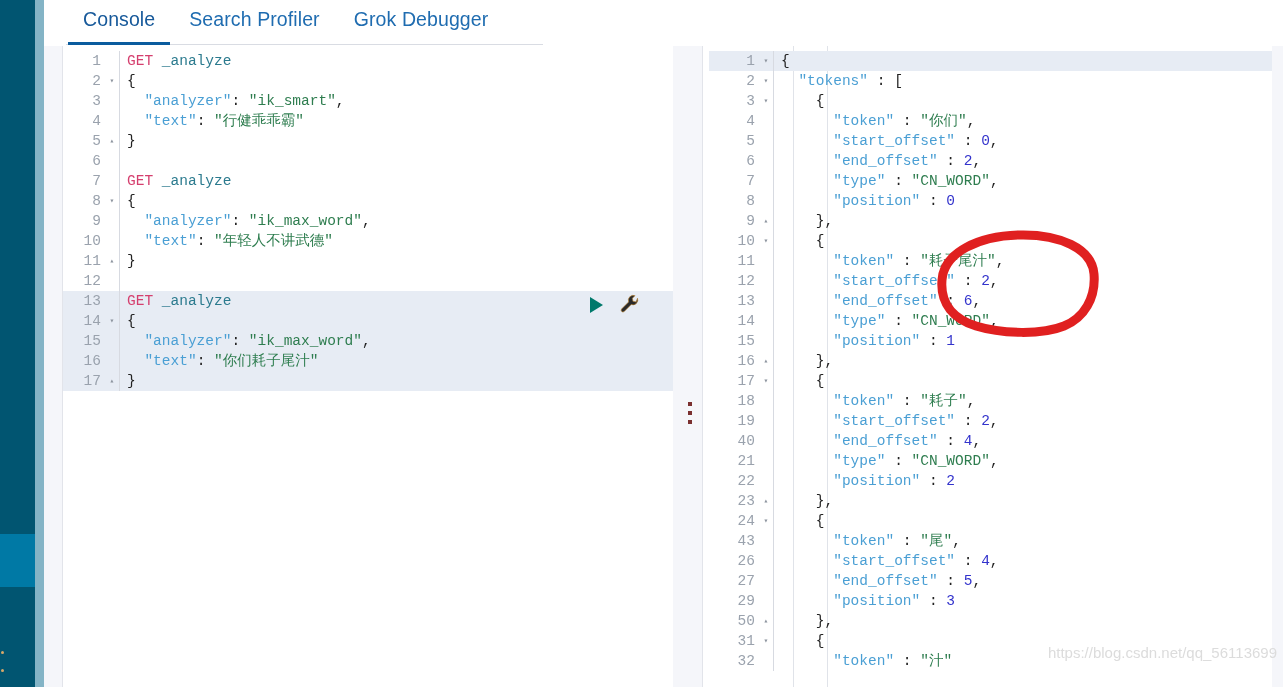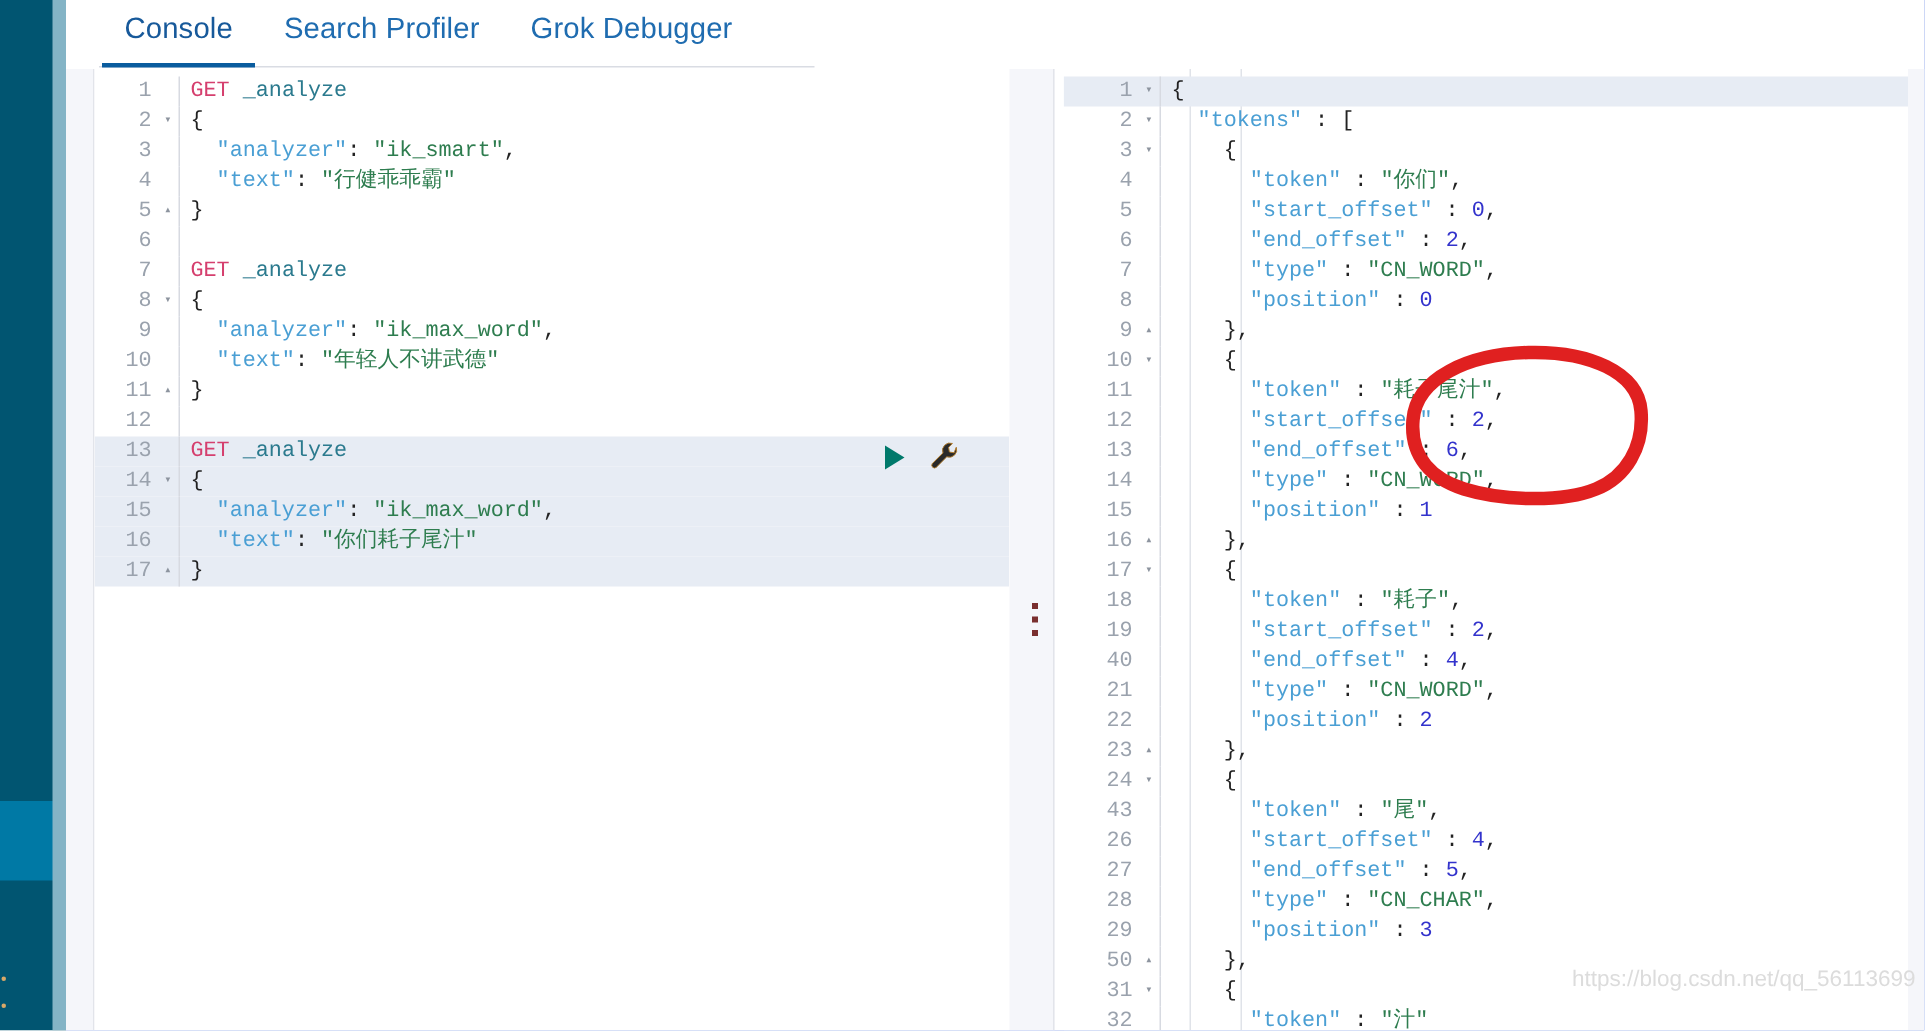--- a/index.html
+++ b/index.html
@@ -340,21 +340,20 @@
               <div class="line"><span class="ln pane-right-ln">18</span><span class="fold"></span><span class="gutter-sep"></span><span class="code"><span class="t-punct">      </span><span class="t-key">"token"</span><span class="t-punct"> : </span><span class="t-str">"耗子"</span><span class="t-punct">,</span></span></div>
               <div class="line"><span class="ln pane-right-ln">19</span><span class="fold"></span><span class="gutter-sep"></span><span class="code"><span class="t-punct">      </span><span class="t-key">"start_offset"</span><span class="t-punct"> : </span><span class="t-num">2</span><span class="t-punct">,</span></span></div>
               <div class="line"><span class="ln pane-right-ln">40</span><span class="fold"></span><span class="gutter-sep"></span><span class="code"><span class="t-punct">      </span><span class="t-key">"end_offset"</span><span class="t-punct"> : </span><span class="t-num">4</span><span class="t-punct">,</span></span></div>
               <div class="line"><span class="ln pane-right-ln">21</span><span class="fold"></span><span class="gutter-sep"></span><span class="code"><span class="t-punct">      </span><span class="t-key">"type"</span><span class="t-punct"> : </span><span class="t-str">"CN_WORD"</span><span class="t-punct">,</span></span></div>
               <div class="line"><span class="ln pane-right-ln">22</span><span class="fold"></span><span class="gutter-sep"></span><span class="code"><span class="t-punct">      </span><span class="t-key">"position"</span><span class="t-punct"> : </span><span class="t-num">2</span></span></div>
               <div class="line"><span class="ln pane-right-ln">23</span><span class="fold">▴</span><span class="gutter-sep"></span><span class="code"><span class="t-punct">    </span><span class="t-brace">}</span><span class="t-punct">,</span></span></div>
               <div class="line"><span class="ln pane-right-ln">24</span><span class="fold">▾</span><span class="gutter-sep"></span><span class="code"><span class="t-punct">    </span><span class="t-brace">{</span></span></div>
               <div class="line"><span class="ln pane-right-ln">43</span><span class="fold"></span><span class="gutter-sep"></span><span class="code"><span class="t-punct">      </span><span class="t-key">"token"</span><span class="t-punct"> : </span><span class="t-str">"尾"</span><span class="t-punct">,</span></span></div>
               <div class="line"><span class="ln pane-right-ln">26</span><span class="fold"></span><span class="gutter-sep"></span><span class="code"><span class="t-punct">      </span><span class="t-key">"start_offset"</span><span class="t-punct"> : </span><span class="t-num">4</span><span class="t-punct">,</span></span></div>
               <div class="line"><span class="ln pane-right-ln">27</span><span class="fold"></span><span class="gutter-sep"></span><span class="code"><span class="t-punct">      </span><span class="t-key">"end_offset"</span><span class="t-punct"> : </span><span class="t-num">5</span><span class="t-punct">,</span></span></div>
-              <div class="line"><span class="ln pane-right-ln">28</span><span class="fold"></span><span class="gutter-sep"></span><span class="code"><span class="t-punct">      </span><span class="t-key">"type"</span><span class="t-punct"> : </span><span class="t-str">"CN_CHAR"</span><span class="t-punct">,</span></span></div>
               <div class="line"><span class="ln pane-right-ln">29</span><span class="fold"></span><span class="gutter-sep"></span><span class="code"><span class="t-punct">      </span><span class="t-key">"position"</span><span class="t-punct"> : </span><span class="t-num">3</span></span></div>
               <div class="line"><span class="ln pane-right-ln">50</span><span class="fold">▴</span><span class="gutter-sep"></span><span class="code"><span class="t-punct">    </span><span class="t-brace">}</span><span class="t-punct">,</span></span></div>
               <div class="line"><span class="ln pane-right-ln">31</span><span class="fold">▾</span><span class="gutter-sep"></span><span class="code"><span class="t-punct">    </span><span class="t-brace">{</span></span></div>
               <div class="line"><span class="ln pane-right-ln">32</span><span class="fold"></span><span class="gutter-sep"></span><span class="code"><span class="t-punct">      </span><span class="t-key">"token"</span><span class="t-punct"> : </span><span class="t-str">"汁"</span></span></div>
             </div>
           <div id="right-strip"></div>
         </div>
       </div>
 
     </div>

